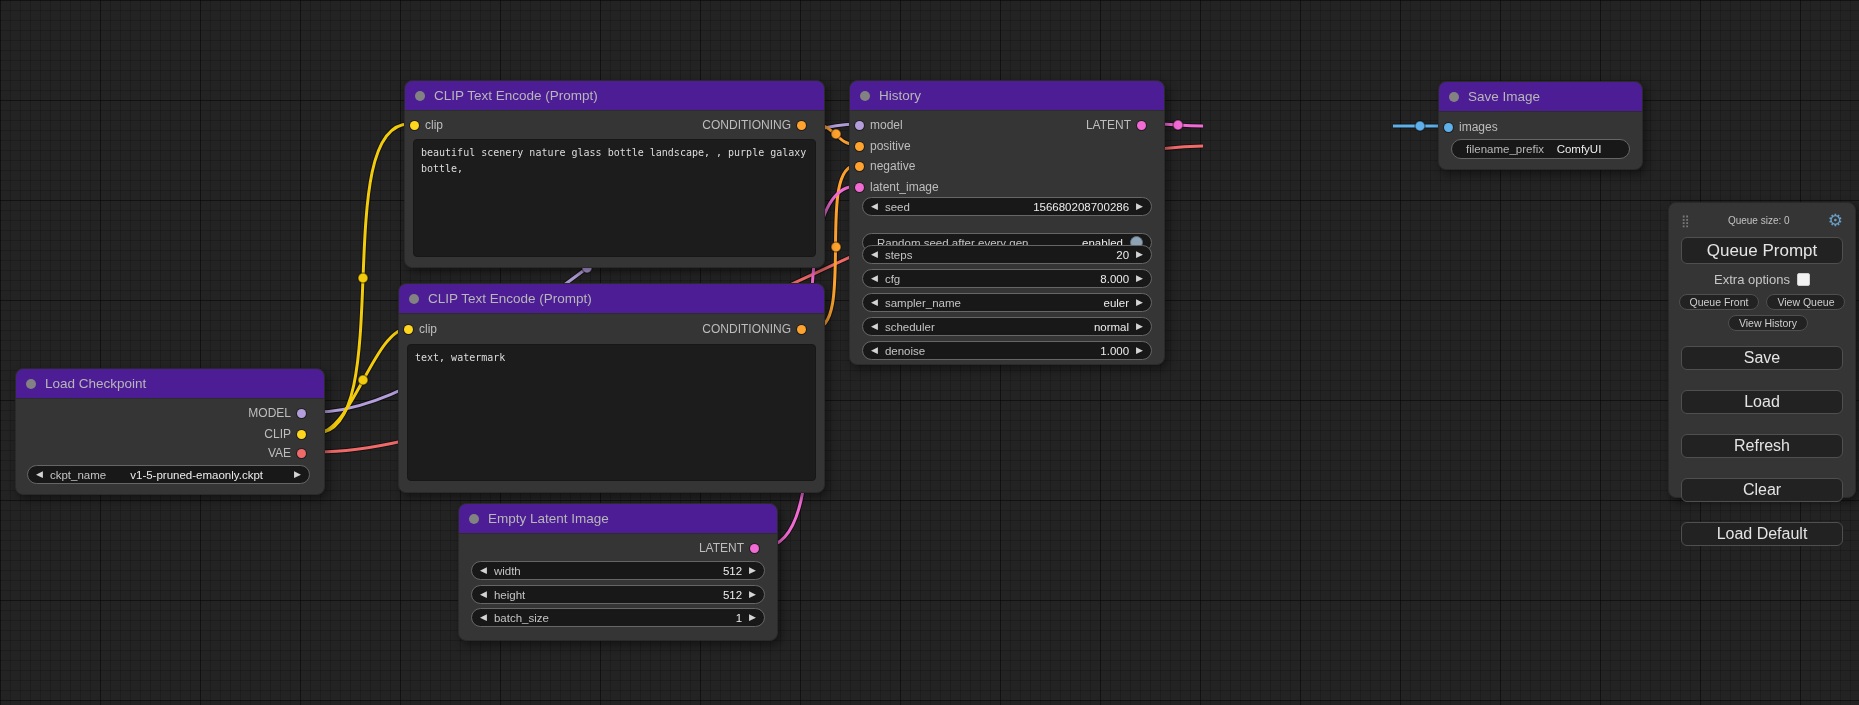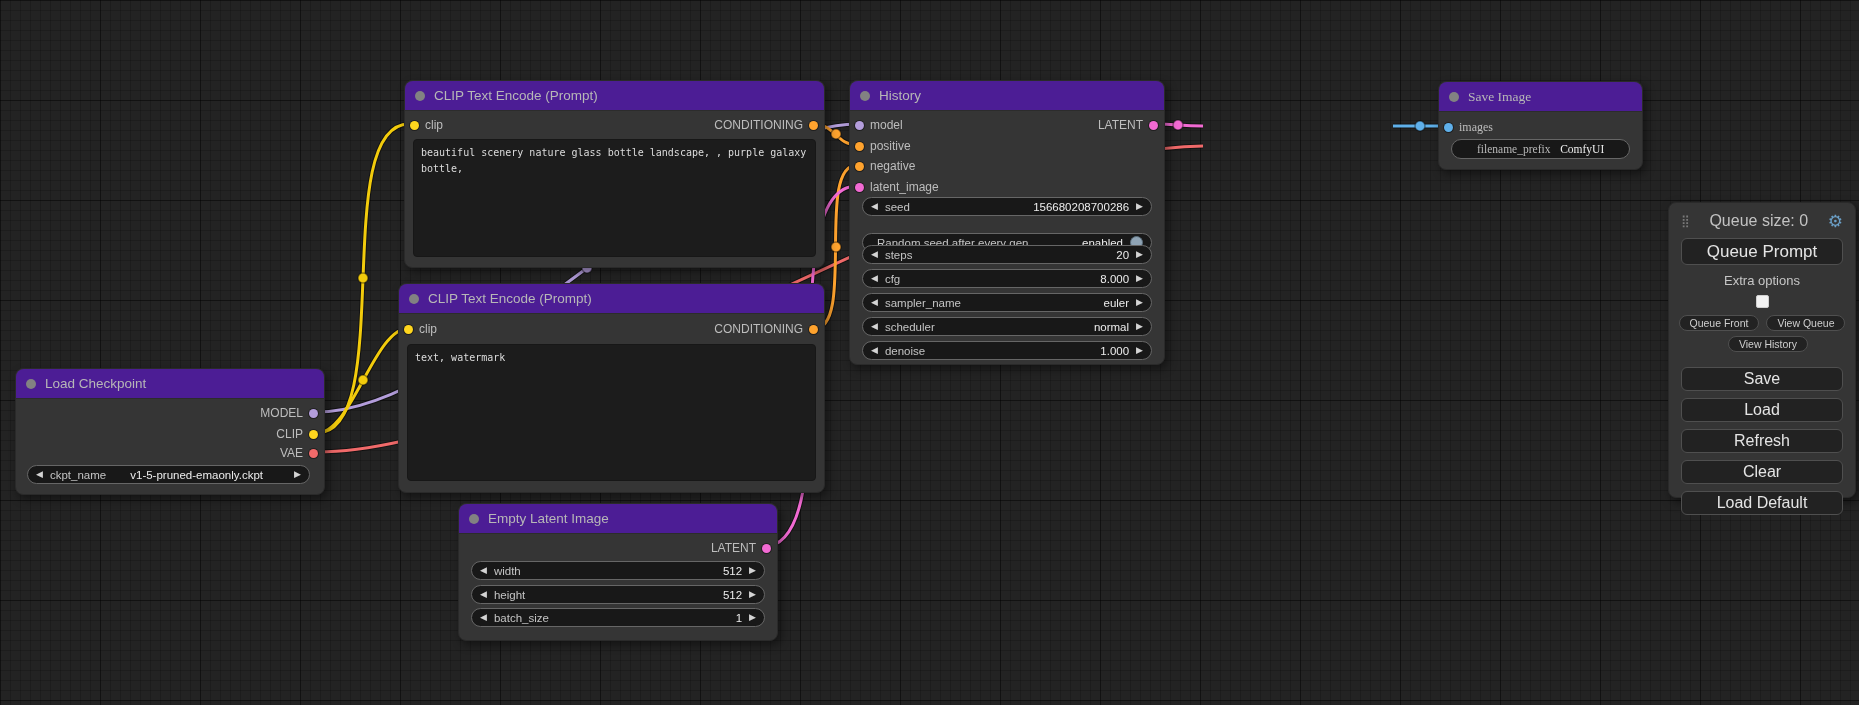--- a/index.html
+++ b/index.html
@@ -32,21 +32,21 @@
     border-bottom:1px solid #2c2c2c;
     background:#4c1d95;
     border-radius:8px 8px 0 0;
   }
   .collapse-dot{width:10px;height:10px;border-radius:50%;background:#828282;flex:0 0 auto;}
   .node-title{font-size:13.5px;color:#b7b7b7;white-space:nowrap;}
   .slot{
     position:absolute;height:20px;display:flex;align-items:center;gap:6px;
   }
   .slot.in{left:5px;}
-  .slot.out{right:6px;flex-direction:row-reverse;}
+  .slot.out{right:18px;flex-direction:row-reverse;}
   .slot-label{font-size:12px;color:#bdbdbd;white-space:nowrap;}
   .dot{width:9px;height:9px;border-radius:50%;box-shadow:0 0 0 1px rgba(0,0,0,0.4);flex:0 0 auto;}
   .dot.model{background:#b39ddb;}
   .dot.clip{background:#ffd61e;}
   .dot.vae{background:#f16a6a;}
   .dot.cond{background:#ffa32e;}
   .dot.latent{background:#f26ad3;}
   .dot.image{background:#5fb0ea;}
   .widget{
     position:absolute;height:19px;
@@ -70,35 +70,35 @@
     white-space:pre-wrap;word-break:break-word;overflow:hidden;
   }
   
   .queue-panel{
     position:absolute;left:1668px;top:202px;width:188px;height:296px;z-index:3;
     background:#353535;border:1px solid #2a2a2a;border-radius:8px;
     box-shadow:3px 4px 10px rgba(0,0,0,0.5);box-sizing:border-box;
   }
   .qp-header{display:flex;align-items:center;padding:9px 12px 2px 12px;}
   .drag-handle{color:#7a7a7a;font-size:12px;line-height:1;cursor:grab;}
-  .qp-title{flex:1;text-align:center;font-size:16px;color:#c2c2c2;}
+  .qp-title{flex:1;text-align:center;font-size:10px;color:#c2c2c2;}
   .gear{color:#6b9fc6;font-size:17px;line-height:1;cursor:pointer;}
   .qp-btn{
     background:#222;border:1px solid #4f4f4f;border-radius:6px;
     color:#e4e4e4;display:flex;align-items:center;justify-content:center;
     cursor:pointer;box-sizing:border-box;
   }
   .qp-queue-prompt{margin:6px 12px 0 12px;height:27px;font-size:17px;}
-  .extra-row{display:flex;align-items:center;justify-content:center;gap:7px;margin-top:8px;flex-direction:column;}
+  .extra-row{display:flex;align-items:center;justify-content:center;gap:7px;margin-top:8px;}
   .extra-label{font-size:13px;color:#c6c6c6;}
   .checkbox{width:13px;height:13px;background:#f2f2f2;border-radius:2px;border:1px solid #cfcfcf;box-sizing:border-box;cursor:pointer;}
   .small-row{display:flex;justify-content:center;gap:7px;margin-top:7px;}
   .qp-small{height:16px;border-radius:9px;font-size:10.5px;color:#cecece;padding:0 10px;text-align:center;}
   .history-row{display:flex;justify-content:center;margin-top:5px;padding-left:12px;}
-  .action-col{display:flex;flex-direction:column;gap:7px;margin:15px 12px 0 12px;}
+  .action-col{display:flex;flex-direction:column;gap:20px;margin:15px 12px 0 12px;}
   .qp-action{height:24px;font-size:16px;}
 </style>
 </head>
 <body>
 
 <div id="canvas">
 
   <svg id="wires" viewBox="0 0 1859 705">
     <g stroke="rgba(0,0,0,0.45)" stroke-width="5" fill="none">
       <path d="M 317 412 C 471 412, 703 124, 857 124"></path>
@@ -283,31 +283,31 @@
     </div>
     <div class="widget" style="left:12px;right:12px;top:260px">
       <span class="arrow">◀</span>
       <span class="w-label">denoise</span>
       <span class="w-value">1.000</span>
       <span class="arrow">▶</span>
     </div>
   </div>
 
 
-  <div class="node" style="left:1438px;top:81px;width:205px;height:89px;font-family:Liberation Serif, serif;">
+  <div class="node" style="left:1438px;top:81px;width:205px;height:89px;">
     <div class="node-header">
       <span class="collapse-dot"></span>
       <span class="node-title">Save Image</span>
     </div>
     <div class="slot in" style="top:35px">
       <span class="dot image"></span>
       <span class="slot-label">images</span>
     </div>
     <div class="widget no-arrows" style="left:12px;right:12px;top:57px;height:20px;border-radius:11px;">
-      <span class="w-label" style="margin-left:17px;color:#b9b9b9;">filename_prefix</span>
+      <span class="w-label" style="margin-left:6px;color:#b9b9b9;">filename_prefix</span>
       <span class="w-value center">ComfyUI</span>
     </div>
   </div>
 
   <div class="queue-panel">
     <div class="qp-header">
       <span class="drag-handle">⣿</span>
       <span class="qp-title">Queue size: 0</span>
       <span class="gear">⚙</span>
     </div>

